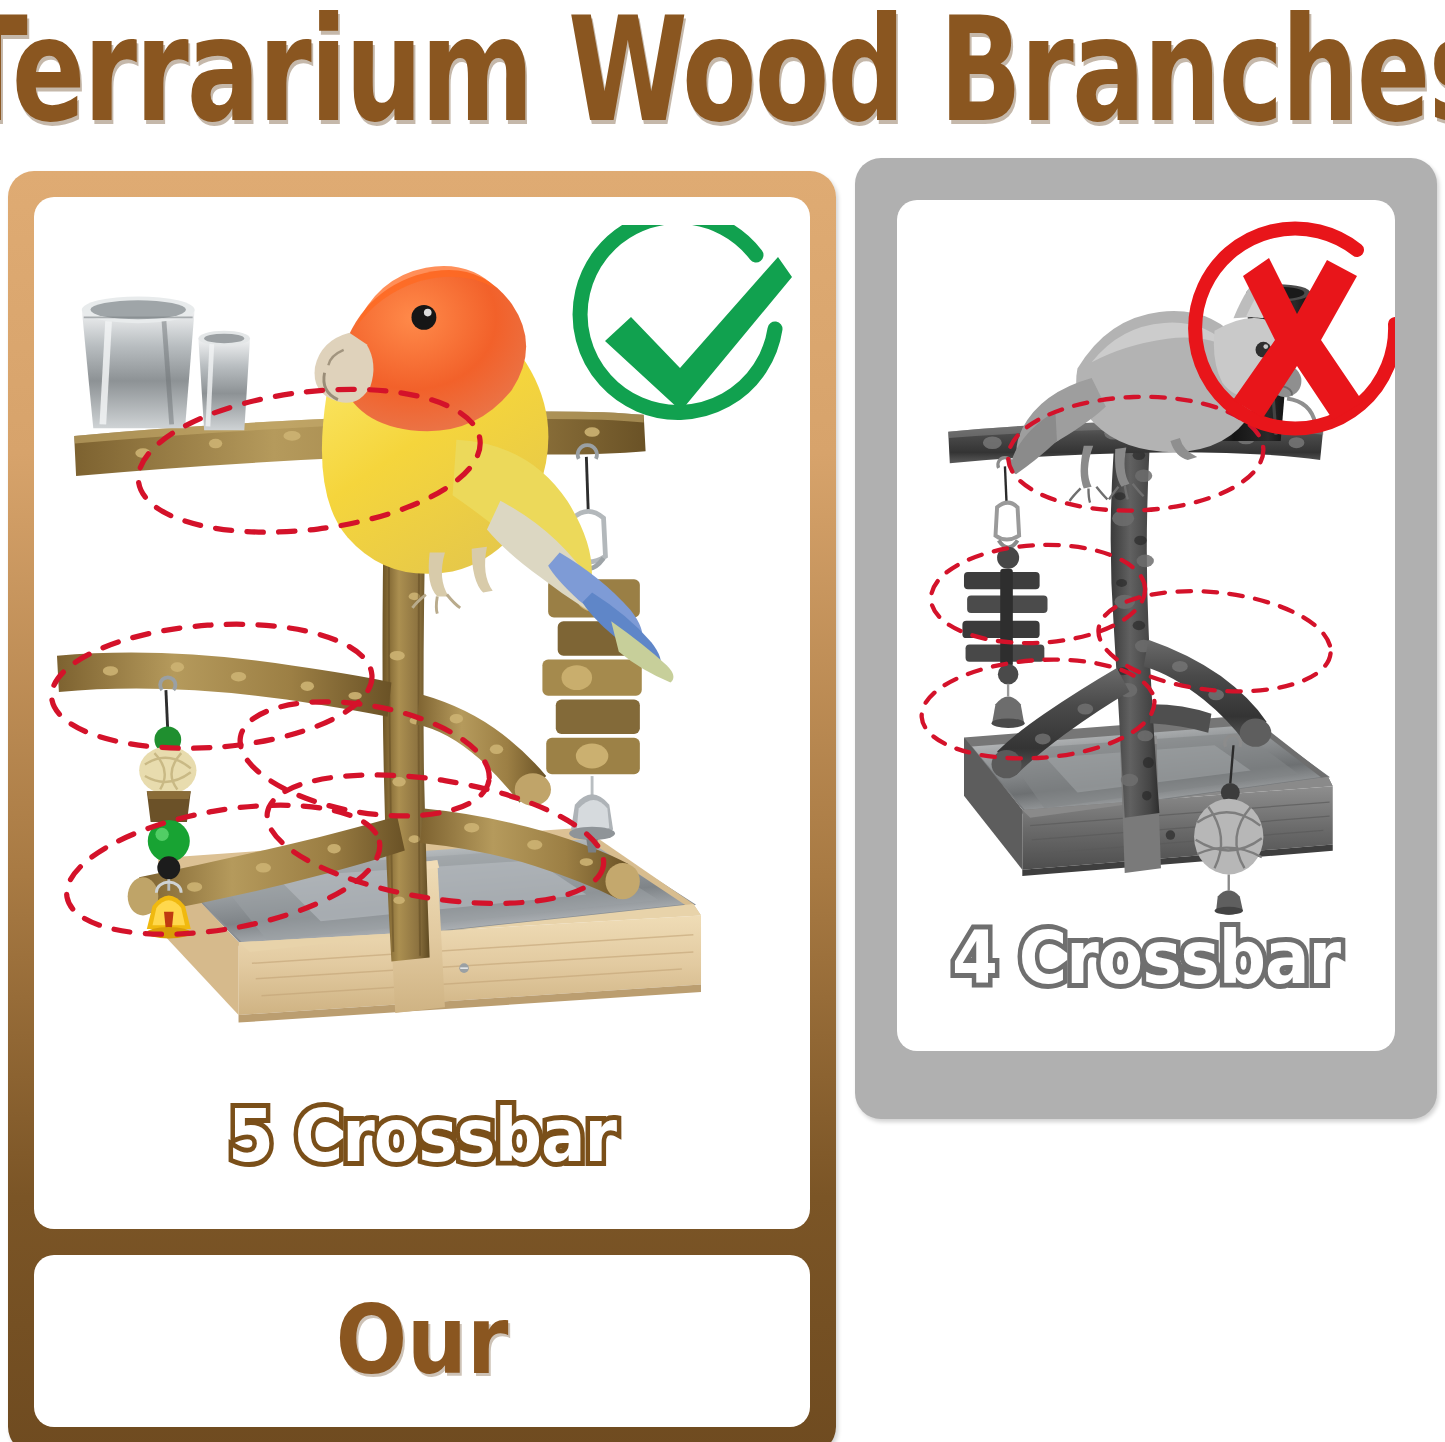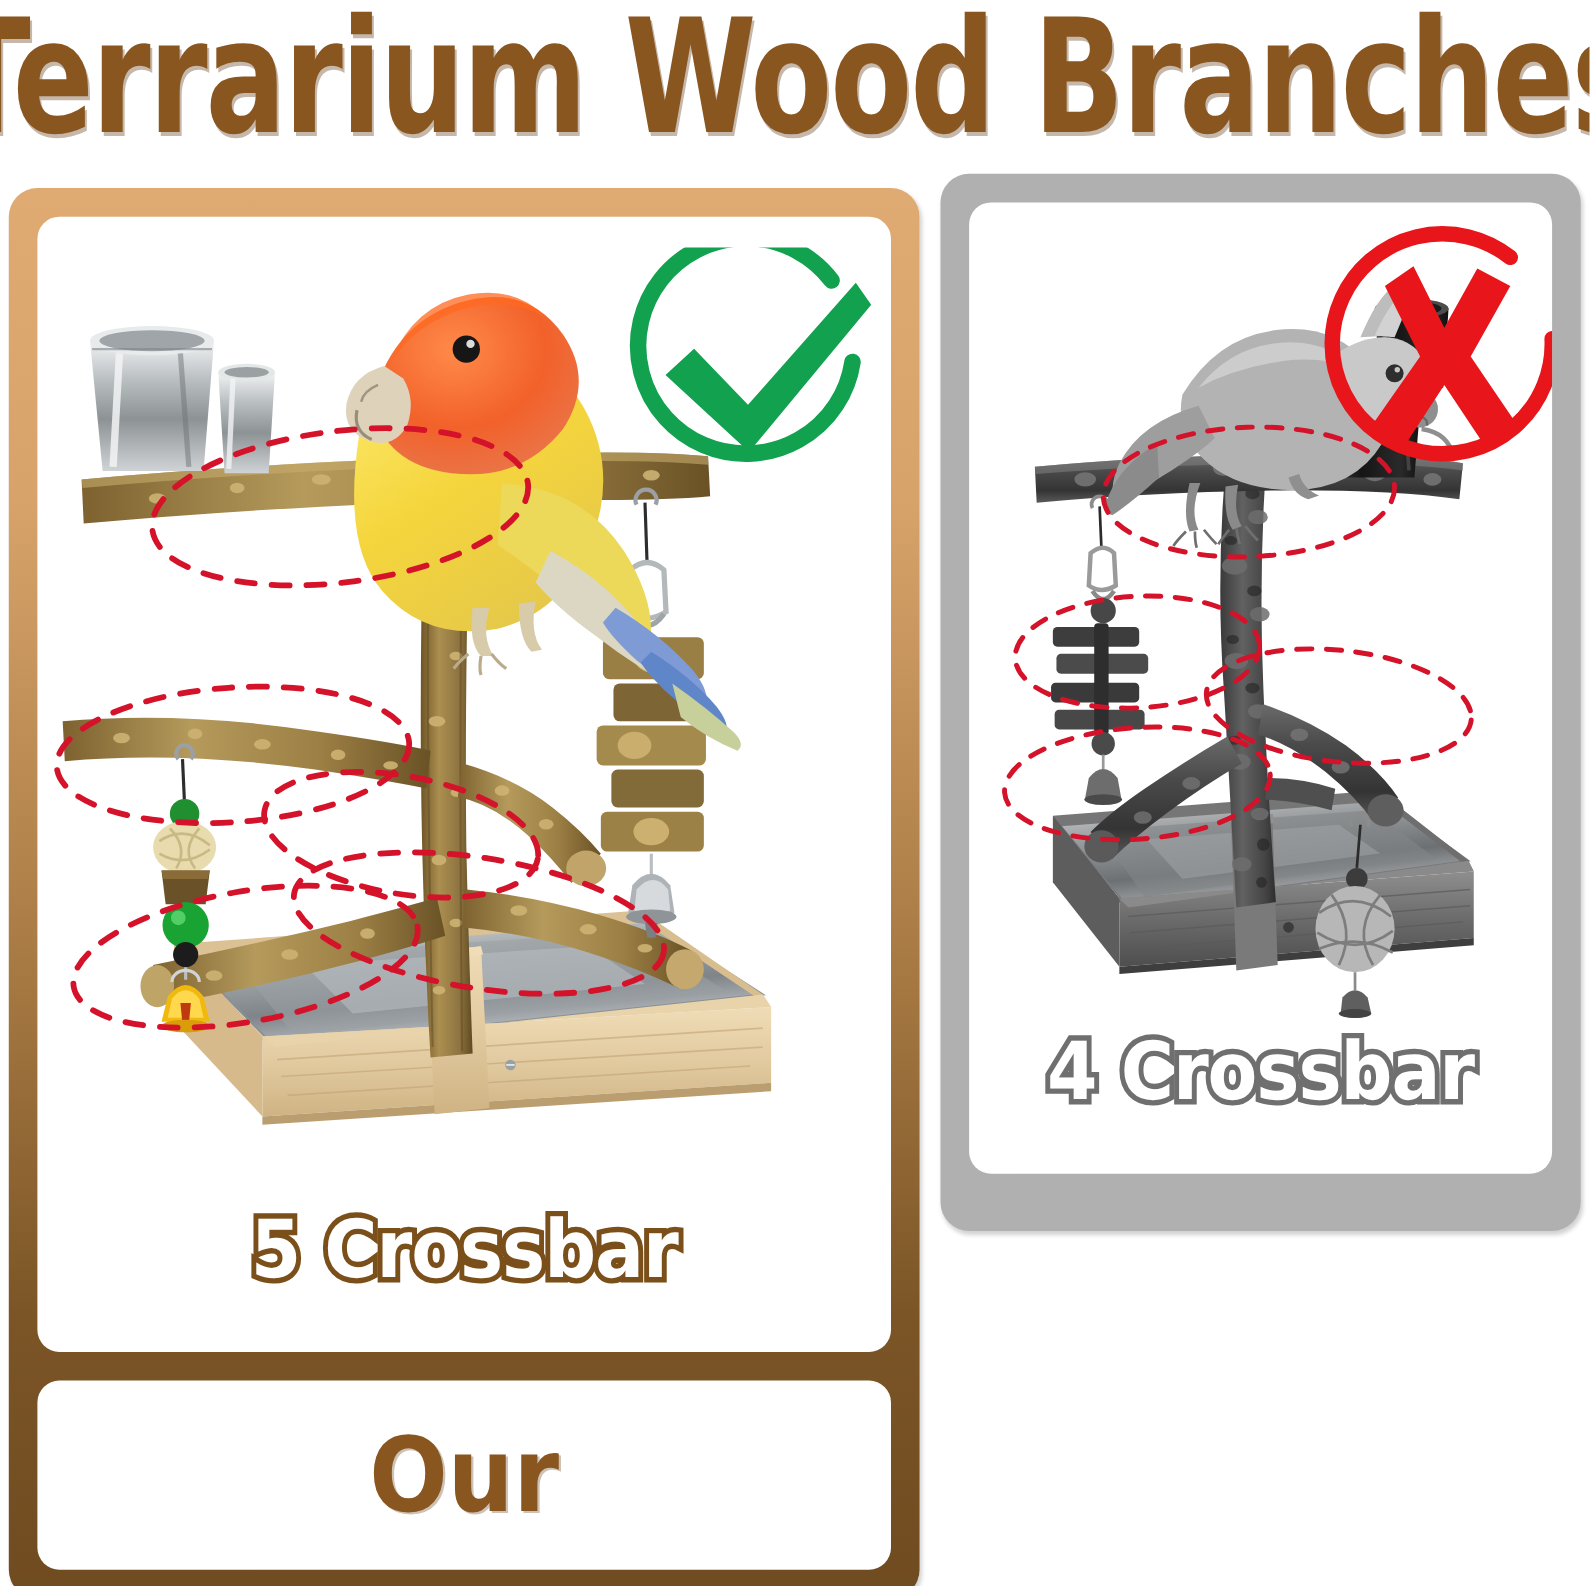--- a/index.html
+++ b/index.html
@@ -37,21 +37,21 @@
   }
   #card-our{
     left:8px;top:171px;width:828px;height:1282px;
     background:linear-gradient(to bottom,#dfab73 0%,#d7a36b 22%,#a87a43 55%,#7b5526 80%,#6f4b20 100%);
     padding:26px;
     box-sizing:border-box;
   }
   #card-other{
     left:855px;top:158px;width:582px;height:961px;
     background:#b0b0b0;
-    padding:26px;
+    padding:42px;
     box-sizing:border-box;
   }
 
   .panel{
     background:#ffffff;
     border-radius:20px;
     position:relative;
     overflow:hidden;
   }
   .panel-main{flex:1 1 auto;}

